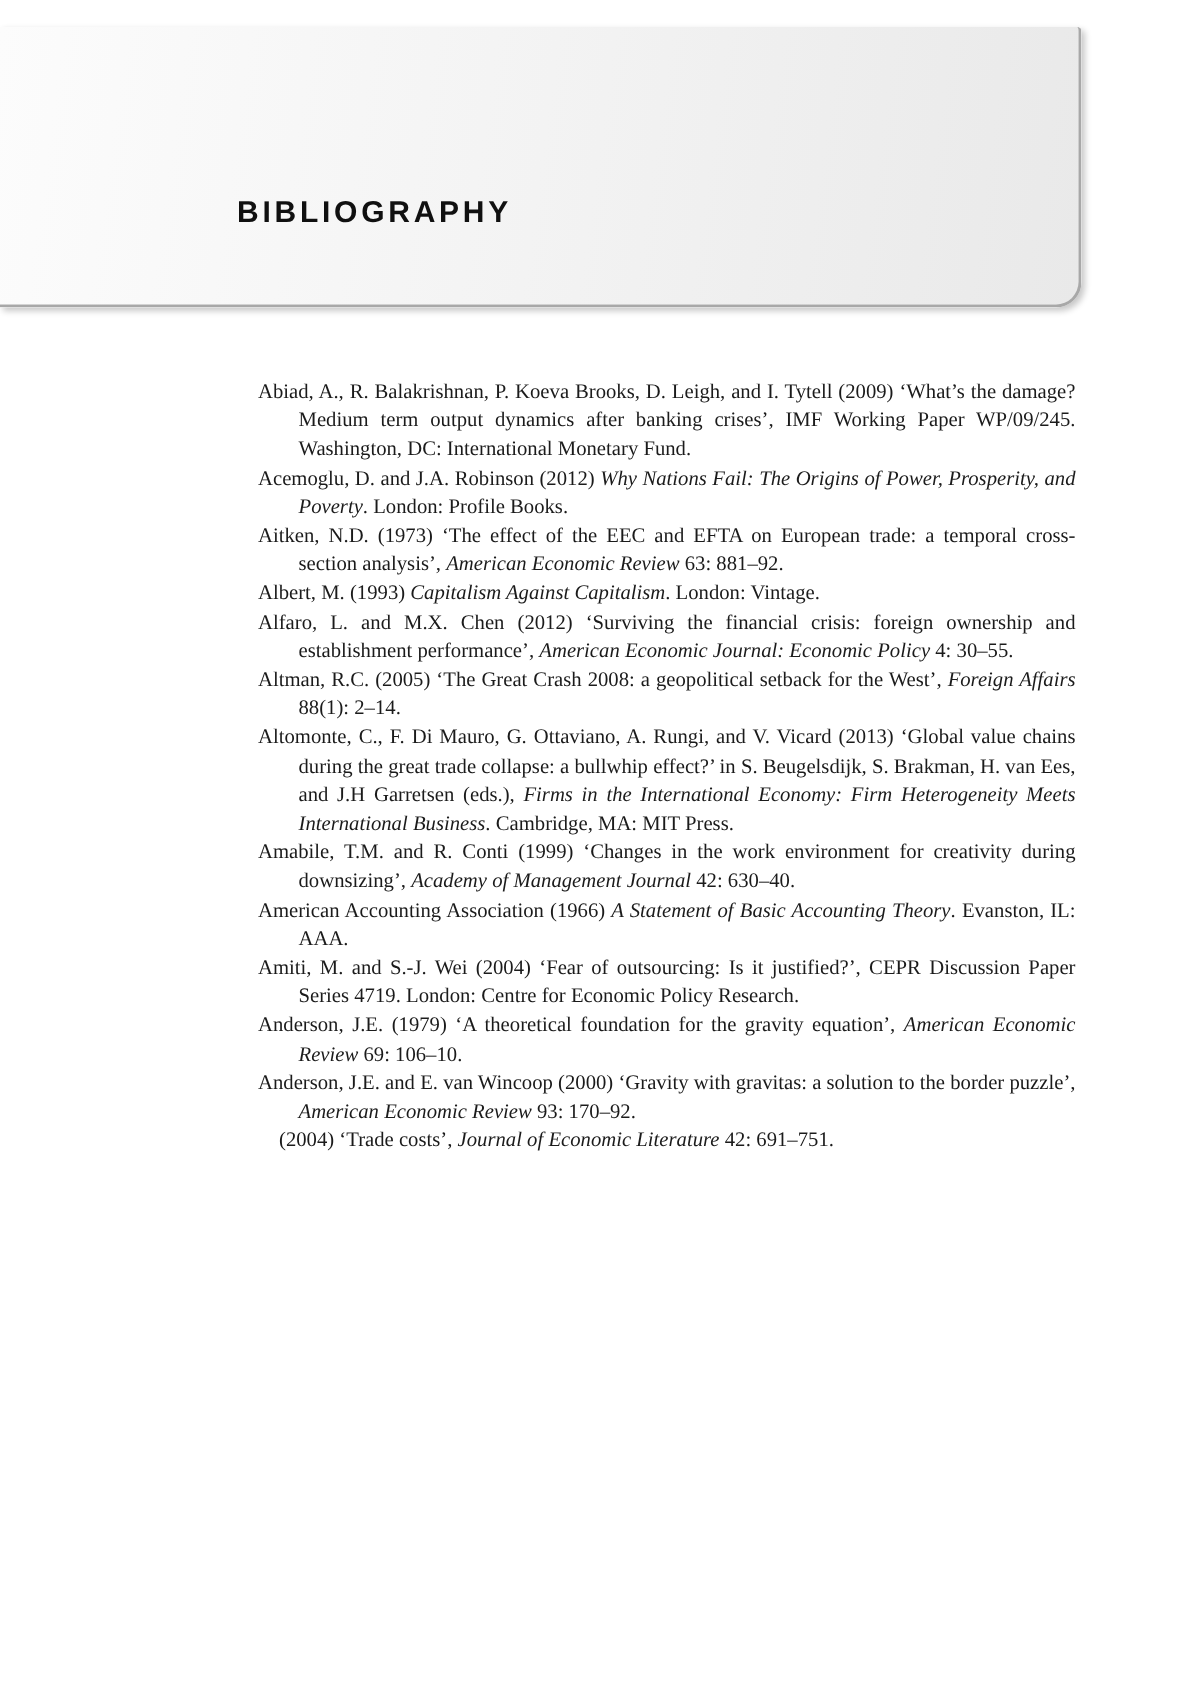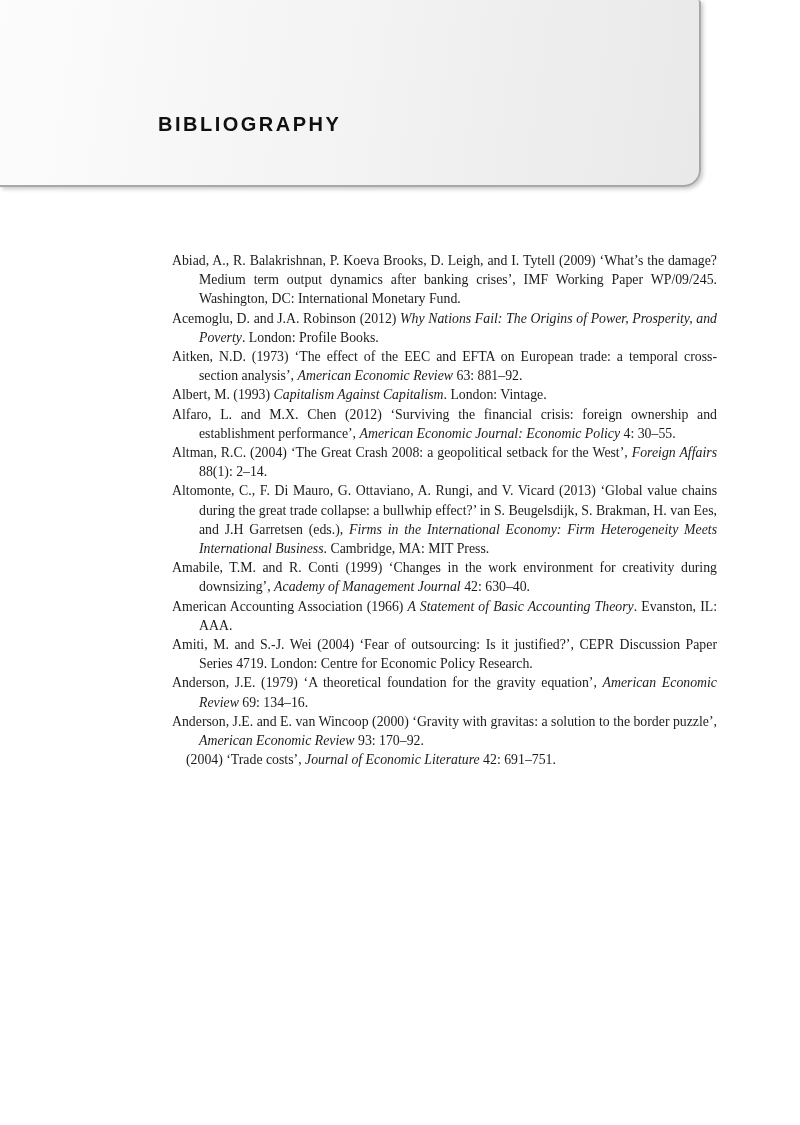--- a/index.html
+++ b/index.html
@@ -11,32 +11,33 @@
     width: 800px;
     height: 1125px;
     position: relative;
     overflow: hidden;
     font-family: "Liberation Serif", serif;
     color: #1b1b1b;
   }
   
   .chapter-header {
     position: absolute;
-    top: 0;
+    top: 18px;
     left: 0;
     width: 699px;
     height: 185px;
     background: linear-gradient(98deg,
       var(--panel-left, #fcfcfc) 0%,
       #f3f3f3 50%,
       var(--panel-right, #e9e9e9) 100%);
     border-right: 2px solid var(--panel-border, #a8a8a8);
     border-bottom: 2px solid var(--panel-border, #a8a8a8);
     border-radius: 0 3px 17px 0;
     box-shadow: 2px 2px 4px rgba(0, 0, 0, 0.22);
+    padding-left: 20px;
   }
   .page-title {
     position: absolute;
     left: 158px;
     top: 113px;
     margin: 0;
     font-family: "Liberation Sans", sans-serif;
     font-weight: bold;
     font-size: 20px;
     line-height: 1.1;
@@ -71,21 +72,21 @@
 <header class="chapter-header">
   <h1 class="page-title">BIBLIOGRAPHY</h1>
 </header>
 
 <main class="bib">
     <p class="entry"><span>Abiad, A., R. Balakrishnan, P. Koeva Brooks, D. Leigh, and I. Tytell (2009) ‘What’s the damage? Medium term output dynamics after banking crises’, IMF Working Paper WP/09/245. Washington, DC: International Monetary Fund.</span></p>
     <p class="entry"><span>Acemoglu, D. and J.A. Robinson (2012) </span><em>Why Nations Fail: The Origins of Power, Prosperity, and Poverty</em><span>. London: Profile Books.</span></p>
     <p class="entry"><span>Aitken, N.D. (1973) ‘The effect of the EEC and EFTA on European trade: a temporal cross-section analysis’, </span><em>American Economic Review</em><span> 63: 881–92.</span></p>
     <p class="entry"><span>Albert, M. (1993) </span><em>Capitalism Against Capitalism</em><span>. London: Vintage.</span></p>
     <p class="entry"><span>Alfaro, L. and M.X. Chen (2012) ‘Surviving the financial crisis: foreign ownership and establishment performance’, </span><em>American Economic Journal: Economic Policy</em><span> 4: 30–55.</span></p>
-    <p class="entry"><span>Altman, R.C. (2004) ‘The Great Crash 2008: a geopolitical setback for the West’, </span><em>Foreign Affairs</em><span> 88(1): 2–14.</span></p>
+    <p class="entry"><span>Altman, R.C. (2005) ‘The Great Crash 2008: a geopolitical setback for the West’, </span><em>Foreign Affairs</em><span> 88(1): 2–14.</span></p>
     <p class="entry"><span>Altomonte, C., F. Di Mauro, G. Ottaviano, A. Rungi, and V. Vicard (2013) ‘Global value chains during the great trade collapse: a bullwhip effect?’ in S. Beugelsdijk, S. Brakman, H. van Ees, and J.H Garretsen (eds.), </span><em>Firms in the International Economy: Firm Heterogeneity Meets International Business</em><span>. Cambridge, MA: MIT Press.</span></p>
     <p class="entry"><span>Amabile, T.M. and R. Conti (1999) ‘Changes in the work environment for creativity during downsizing’, </span><em>Academy of Management Journal</em><span> 42: 630–40.</span></p>
     <p class="entry"><span>American Accounting Association (1966) </span><em>A Statement of Basic Accounting Theory</em><span>. Evanston, IL: AAA.</span></p>
     <p class="entry"><span>Amiti, M. and S.-J. Wei (2004) ‘Fear of outsourcing: Is it justified?’, CEPR Discussion Paper Series 4719. London: Centre for Economic Policy Research.</span></p>
-    <p class="entry"><span>Anderson, J.E. (1979) ‘A theoretical foundation for the gravity equation’, </span><em>American Economic Review</em><span> 69: 134–16.</span></p>
+    <p class="entry"><span>Anderson, J.E. (1979) ‘A theoretical foundation for the gravity equation’, </span><em>American Economic Review</em><span> 69: 106–10.</span></p>
     <p class="entry"><span>Anderson, J.E. and E. van Wincoop (2000) ‘Gravity with gravitas: a solution to the border puzzle’, </span><em>American Economic Review</em><span> 93: 170–92.</span></p>
     <p class="entry same-author"><span>(2004) ‘Trade costs’, </span><em>Journal of Economic Literature</em><span> 42: 691–751.</span></p>
   </main>
 
 </body></html>

